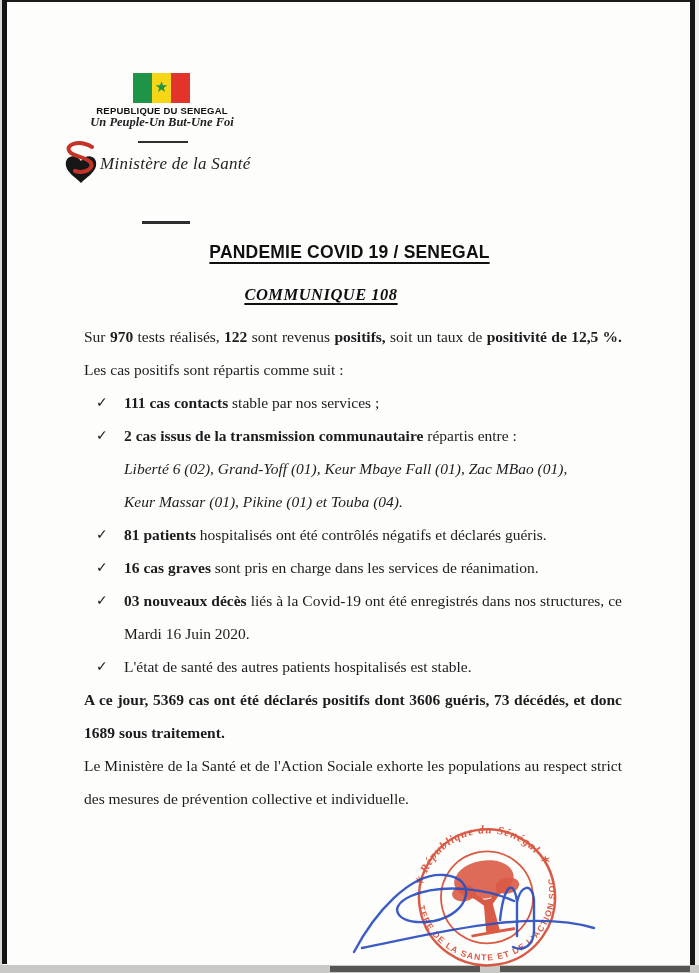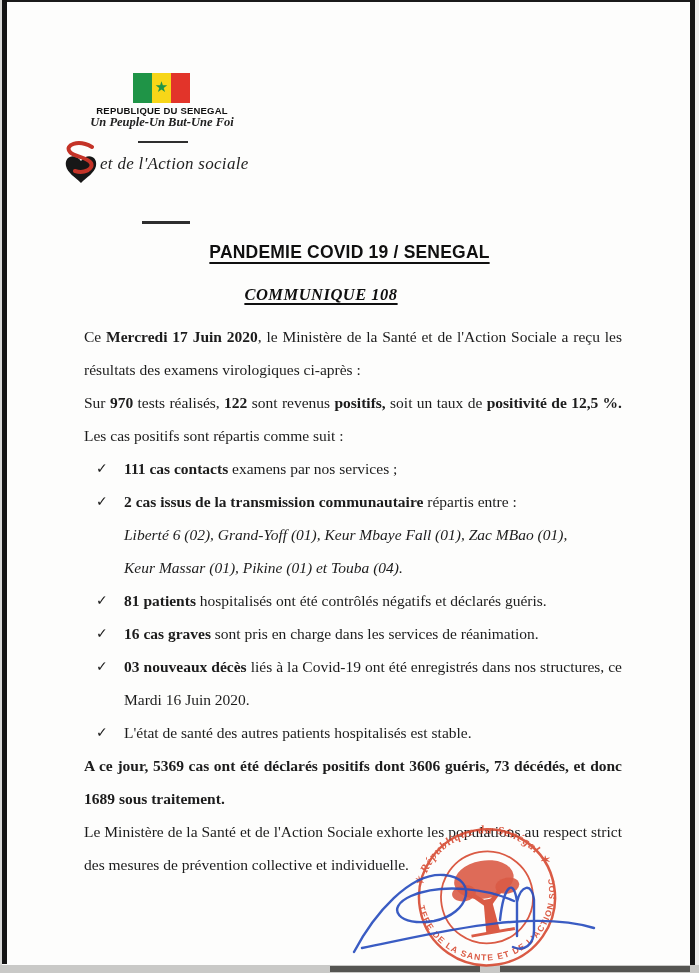--- a/index.html
+++ b/index.html
@@ -74,37 +74,36 @@
   <div class="republic-label">REPUBLIQUE DU SENEGAL</div>
   <div class="motto">Un Peuple-Un But-Une Foi</div>
   <div class="hr1"></div>
 
   <svg class="ministry-logo" viewBox="0 0 46 48">
     <path d="M23 20 C 18 12, 6 14, 8 25 C 9.5 32, 17 36, 23 42 C 29 36, 36.5 32, 38 25 C 40 14, 28 12, 23 20 Z" fill="#171717"></path>
     <path d="M34 6 C 20 -2, 6 4, 12 11 C 16 16, 30 16, 33 22 C 36 28, 26 33, 17 30" fill="none" stroke="#c43327" stroke-width="4" stroke-linecap="round"></path>
   </svg>
 
   <div class="ministry-text">
-    <div>et de l'Action sociale</div>
+    <div>Ministère de la Santé</div>
   </div>
 
 
   <div class="hr2"></div>
 
   <div class="doc-title">PANDEMIE COVID 19 / SENEGAL</div>
   <div class="doc-subtitle">COMMUNIQUE 108</div>
 
   <div class="body-text">
-    <p><span>Ce </span><span class="b">Mercredi 17 Juin 2020</span><span>, le Ministère de la Santé et de l'Action Sociale a reçu les résultats des examens virologiques ci-après :</span></p>
     <p><span>Sur </span><span class="b">970</span><span> tests réalisés, </span><span class="b">122</span><span> sont revenus </span><span class="b">positifs,</span><span> soit un taux de </span><span class="b">positivité de 12,5 %.</span><span> Les cas positifs sont répartis comme suit :</span></p>
 
     <ul class="bullets">
       <li>
         <span class="check">✓</span>
-        <span><span class="b">111 cas contacts</span><span> examens par nos services ;</span></span>
+        <span><span class="b">111 cas contacts</span><span> stable par nos services ;</span></span>
       </li>
       <li>
         <span class="check">✓</span>
         <span><span class="b">2 cas issus de la transmission communautaire</span><span> répartis entre :</span></span>
         <div class="sublines">
           <div>Liberté 6 (02), Grand-Yoff (01), Keur Mbaye Fall (01), Zac MBao (01),</div>
           <div>Keur Massar (01), Pikine (01) et Touba (04).</div>
         </div>
       </li>
       <li>

